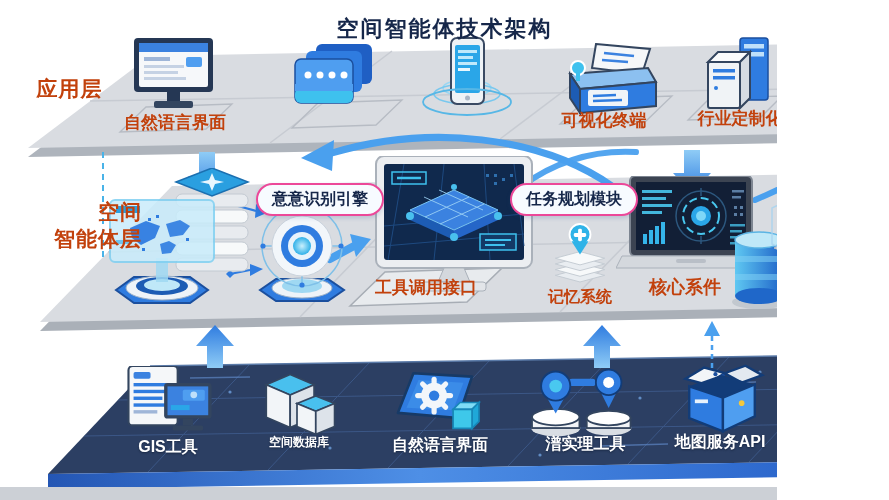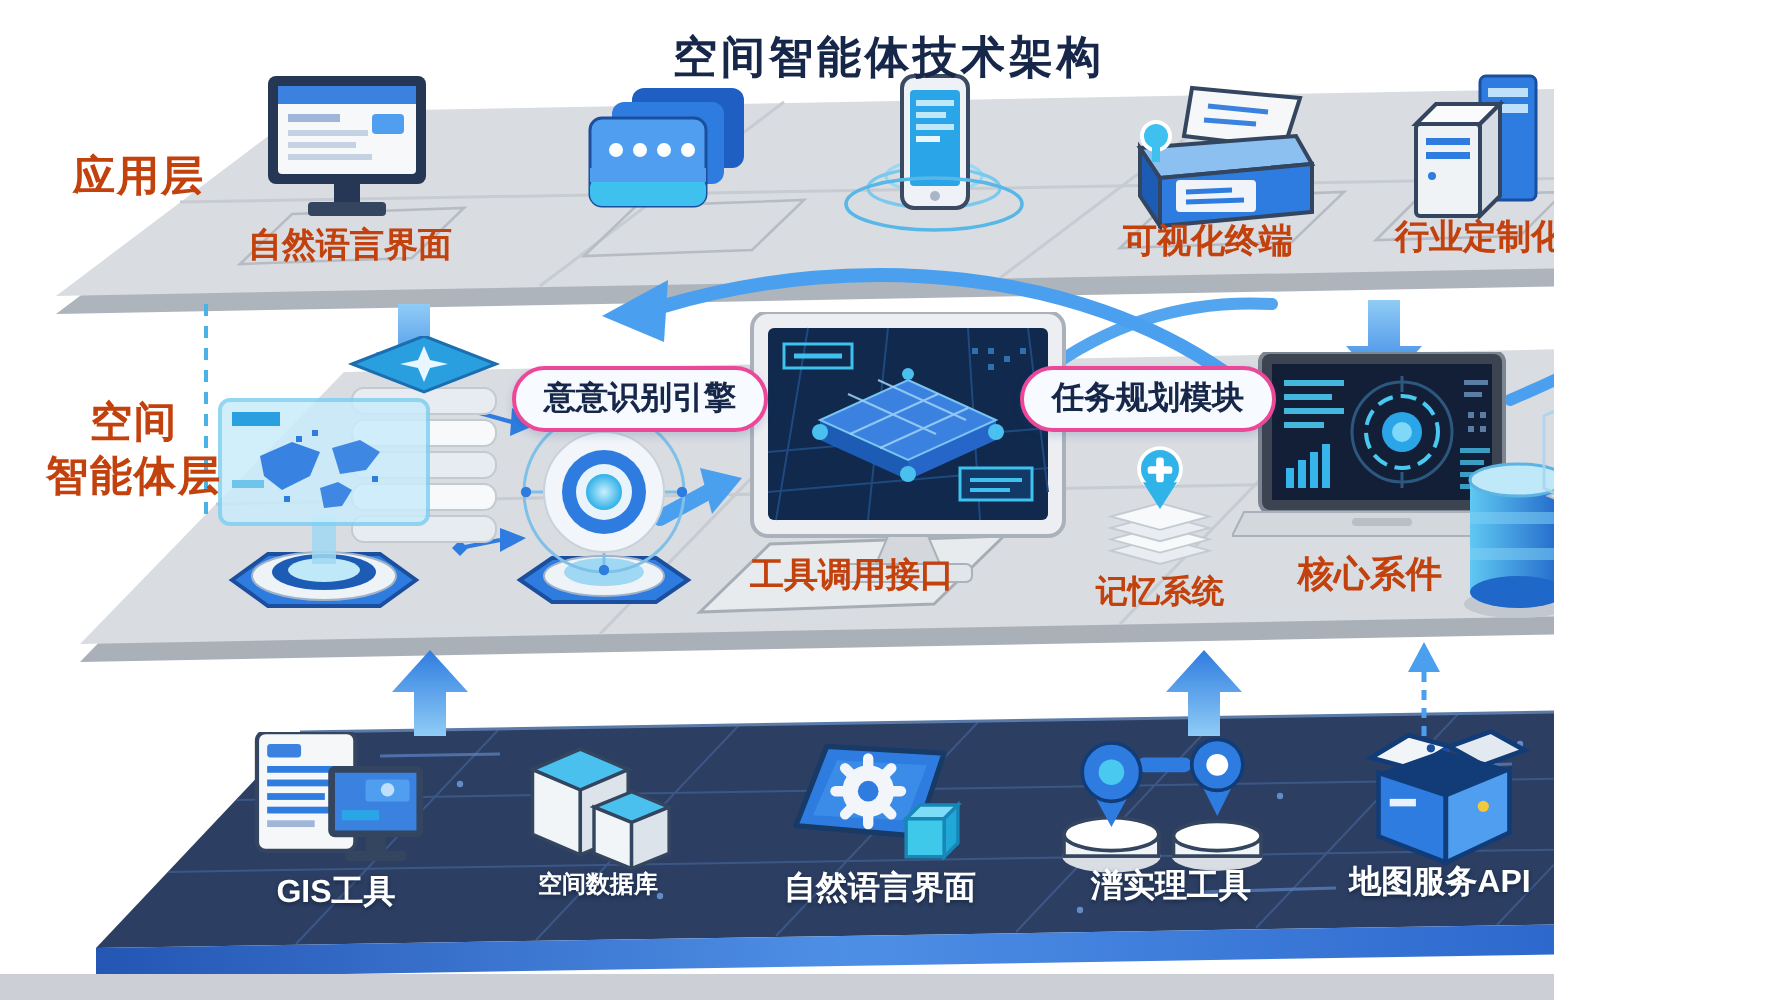--- a/index.html
+++ b/index.html
@@ -158,21 +158,21 @@
       </g>
       <g>
         <line x1="792" y1="258" x2="776" y2="272" stroke="#4aa0ee" stroke-width="2.4"></line>
         <polygon points="763,282 778,277 770,264" fill="#4aa0ee"></polygon>
       </g>
     </g>
   </svg>
 
   <div class="title">空间智能体技术架构</div>
   <div class="lbl layer-label" style="left:22px;top:76px;width:95px;">应用层</div>
-  <div class="lbl layer-label pre" style="left:6px;top:198px;width:122px;line-height:27px;">空间
+  <div class="lbl layer-label pre" style="left:20px;top:198px;width:122px;line-height:27px;text-align:right;">空间
 智能体层</div>
 
   <svg class="abs icon" style="left:126px;top:36px;" width="95" height="78" viewBox="0 0 95 78">
     <rect x="8" y="2" width="79" height="54" rx="4" fill="#253754"></rect>
     <rect x="13" y="7" width="69" height="44" rx="2" fill="#f6f8fa"></rect>
     <rect x="13" y="7" width="69" height="9" fill="#3b82e0"></rect>
     <rect x="18" y="21" width="26" height="4" fill="#9fb6d8"></rect>
     <rect x="18" y="29" width="40" height="3" fill="#c5d2e4"></rect>
     <rect x="18" y="35" width="34" height="3" fill="#c5d2e4"></rect>
     <rect x="18" y="41" width="42" height="3" fill="#c5d2e4"></rect>

